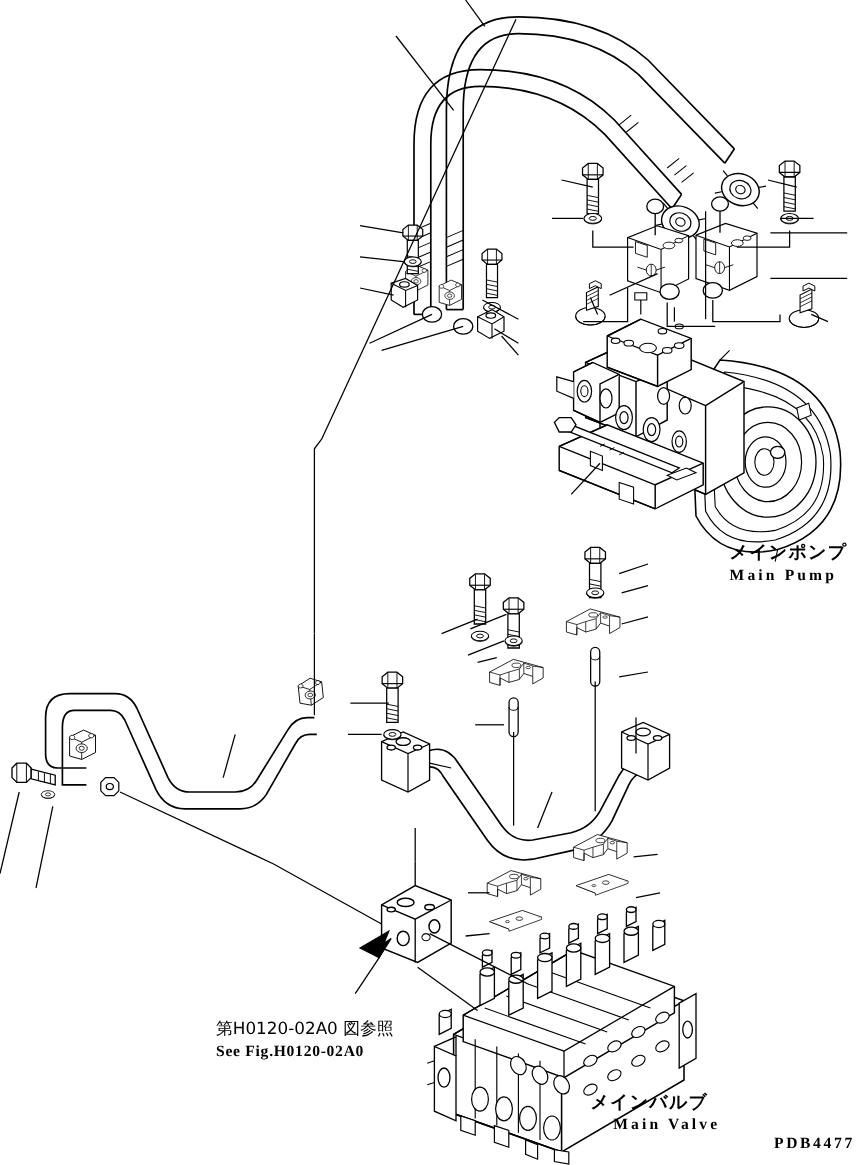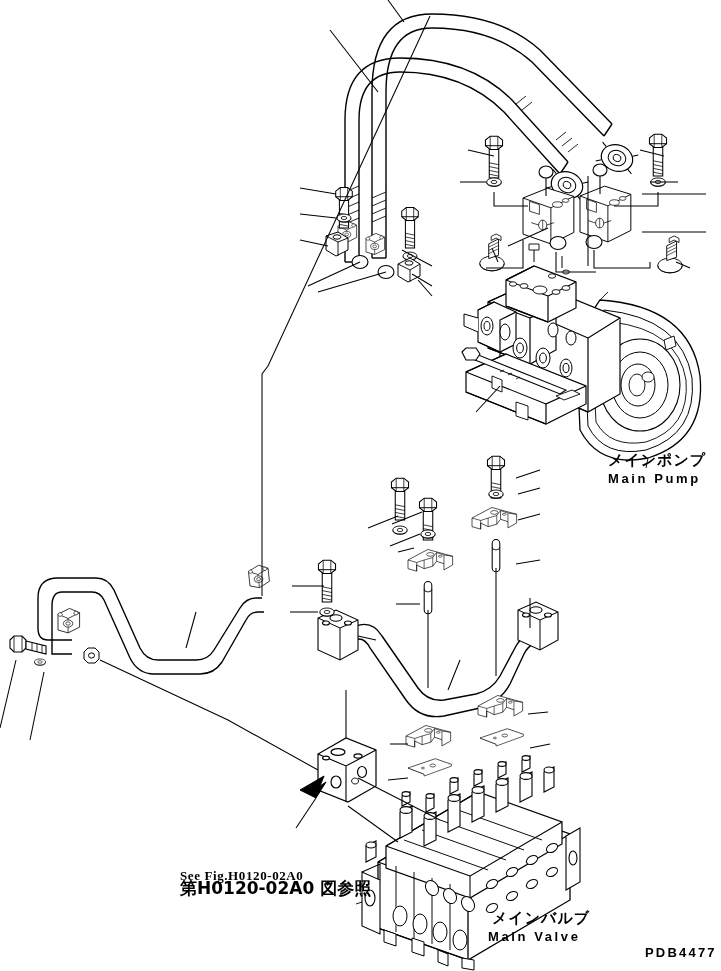--- a/index.html
+++ b/index.html
@@ -31,40 +31,39 @@
     white-space: pre;
     line-height: 1.12;
   }
   .lbl-jp {
     font-family: "DejaVu Sans", sans-serif;
     font-size: 15px;
     letter-spacing: 1px;
     font-weight: 700;
   }
   .lbl-en {
-    font-family: Liberation Sans, sans-serif;
+    font-family: Liberation Serif, serif;
     font-size: 13px;
     letter-spacing: 2.6px;
     font-weight: 700;
   }
   .lbl-ref-jp {
     font-family: "DejaVu Sans", sans-serif;
-    font-size: 17px;
+    font-size: 14px;
     letter-spacing: 0px;
-    font-weight: 700;
-    margin-top: 28px;
+    font-weight: 400;
   }
   .lbl-ref-en {
     font-family: "Liberation Mono", "DejaVu Sans Mono", monospace;
     font-size: 13px;
     letter-spacing: 0.6px;
     font-weight: 700;
   }
   .lbl-code {
-    font-family: Liberation Sans, sans-serif;
+    font-family: Liberation Serif, serif;
     font-size: 13px;
     letter-spacing: 2.2px;
     font-weight: 700;
   }
   .callout-group { pointer-events: none; }
 </style>
 </head>
 <body>
 
 <div id="sheet">
@@ -603,20 +602,20 @@
       <path d="M 296,828 L 316,798"></path>
       <path d="M 348,806 L 398,842"></path>
     </g>
 
   </svg>
 
   <div class="lbl lbl-jp" style="left:608px; top:452px;">メインポンプ</div>
   <div class="lbl lbl-en" style="left:608px; top:472px;">Main Pump</div>
 
   <div class="lbl lbl-jp" style="left:492px; top:910px;text-align:right;">メインバルブ</div>
-  <div class="lbl lbl-en" style="left:488px; top:930px;">Main Valve</div>
+  <div class="lbl lbl-en" style="left:511px; top:930px;">Main Valve</div>
 
   <div class="lbl lbl-ref-jp" style="left:180px; top:851px;">第H0120-02A0 図参照</div>
   <div class="lbl lbl-ref-en" style="left:180px; top:869px;font-family:Liberation Serif, serif;">See Fig.H0120-02A0</div>
 
   <div class="lbl lbl-code" style="left:645px; top:946px;">PDB4477</div>
 
 </div>
 
 </body></html>

